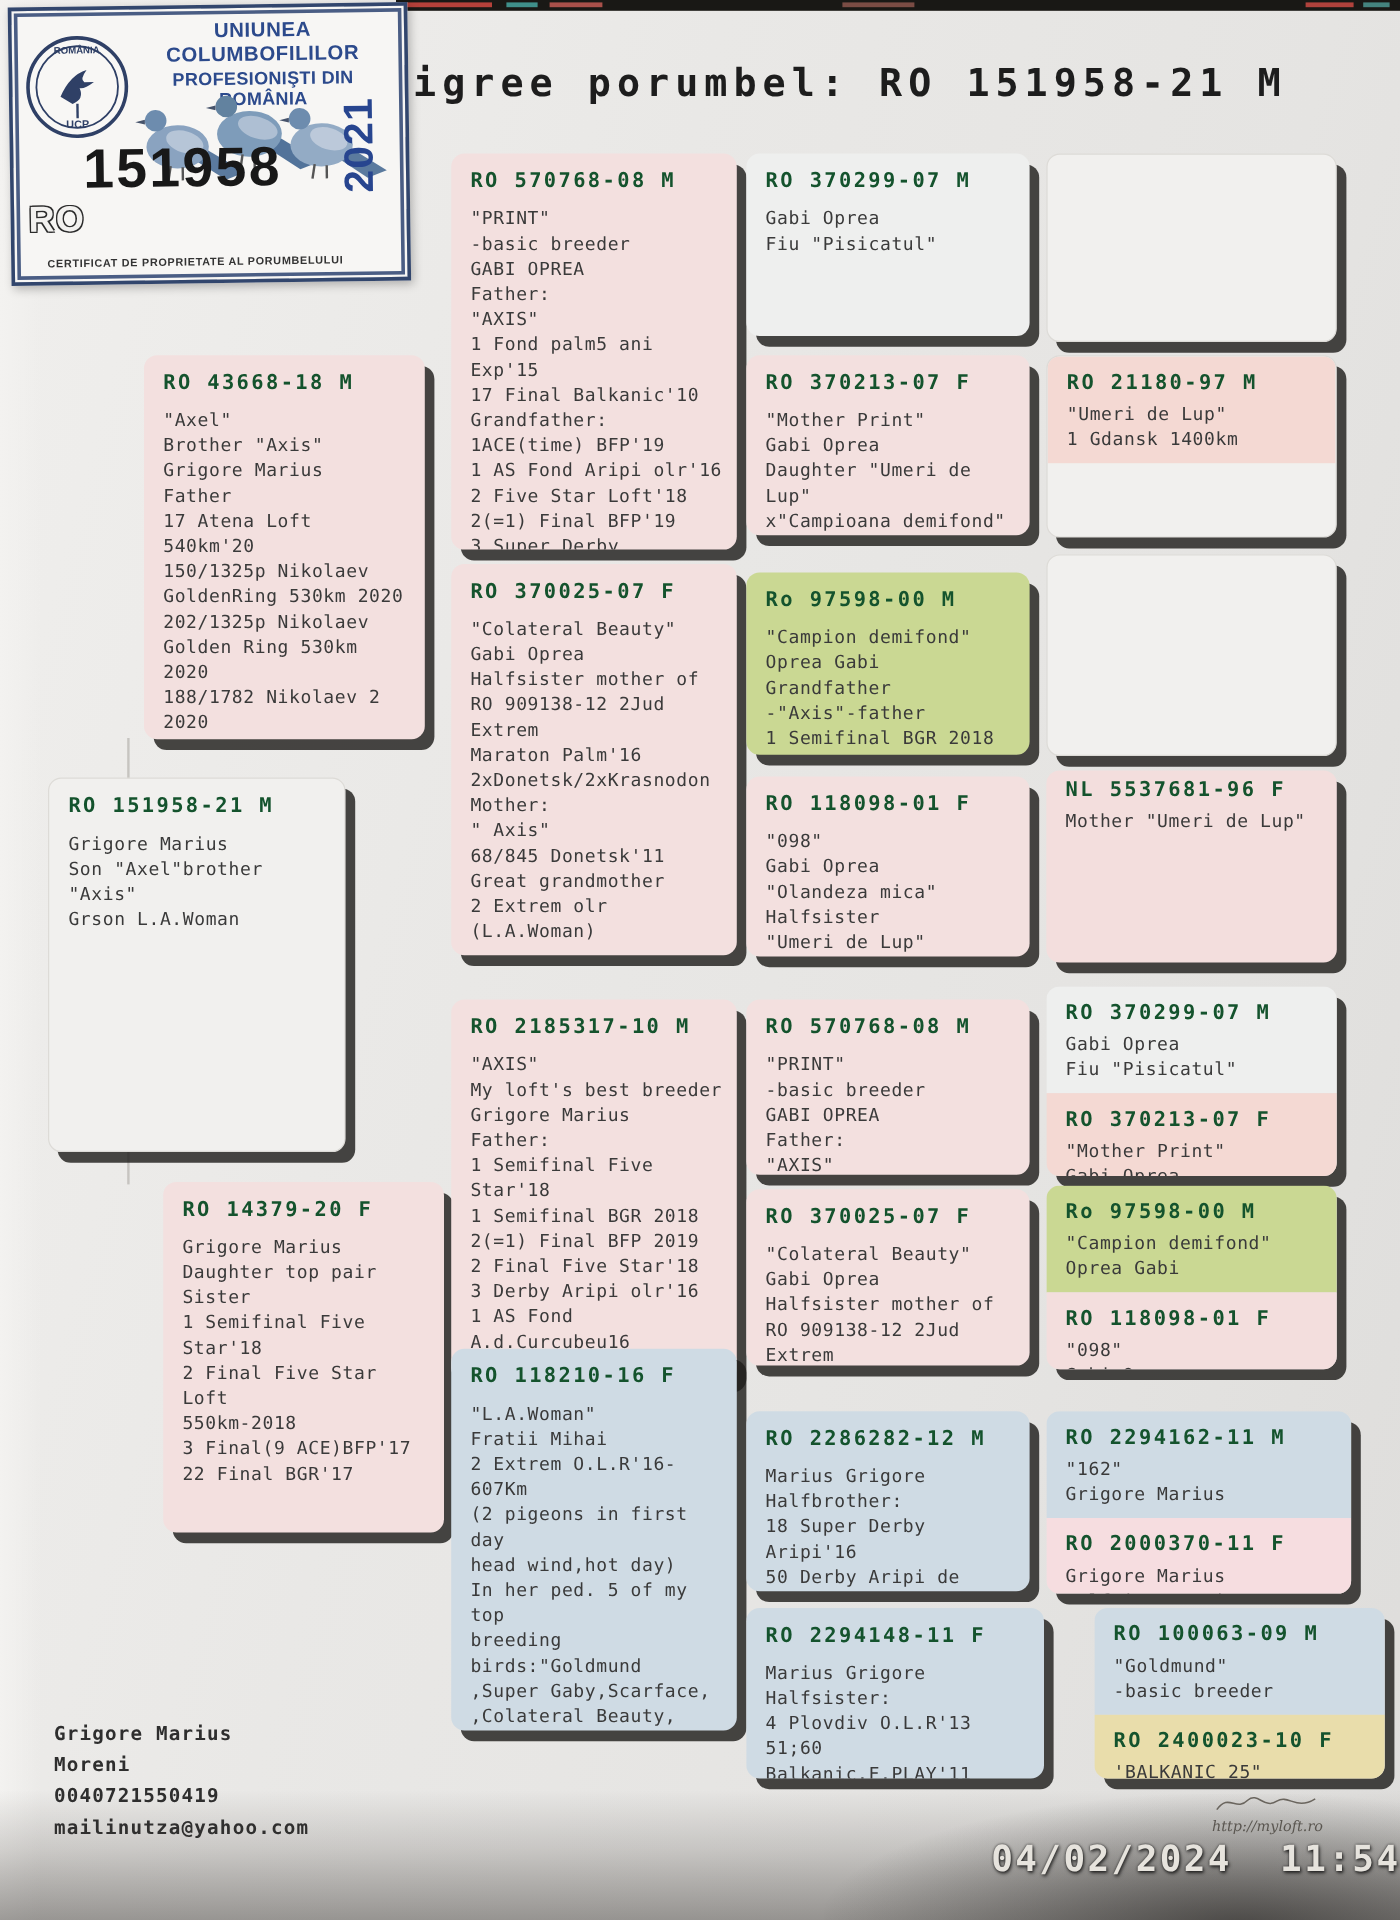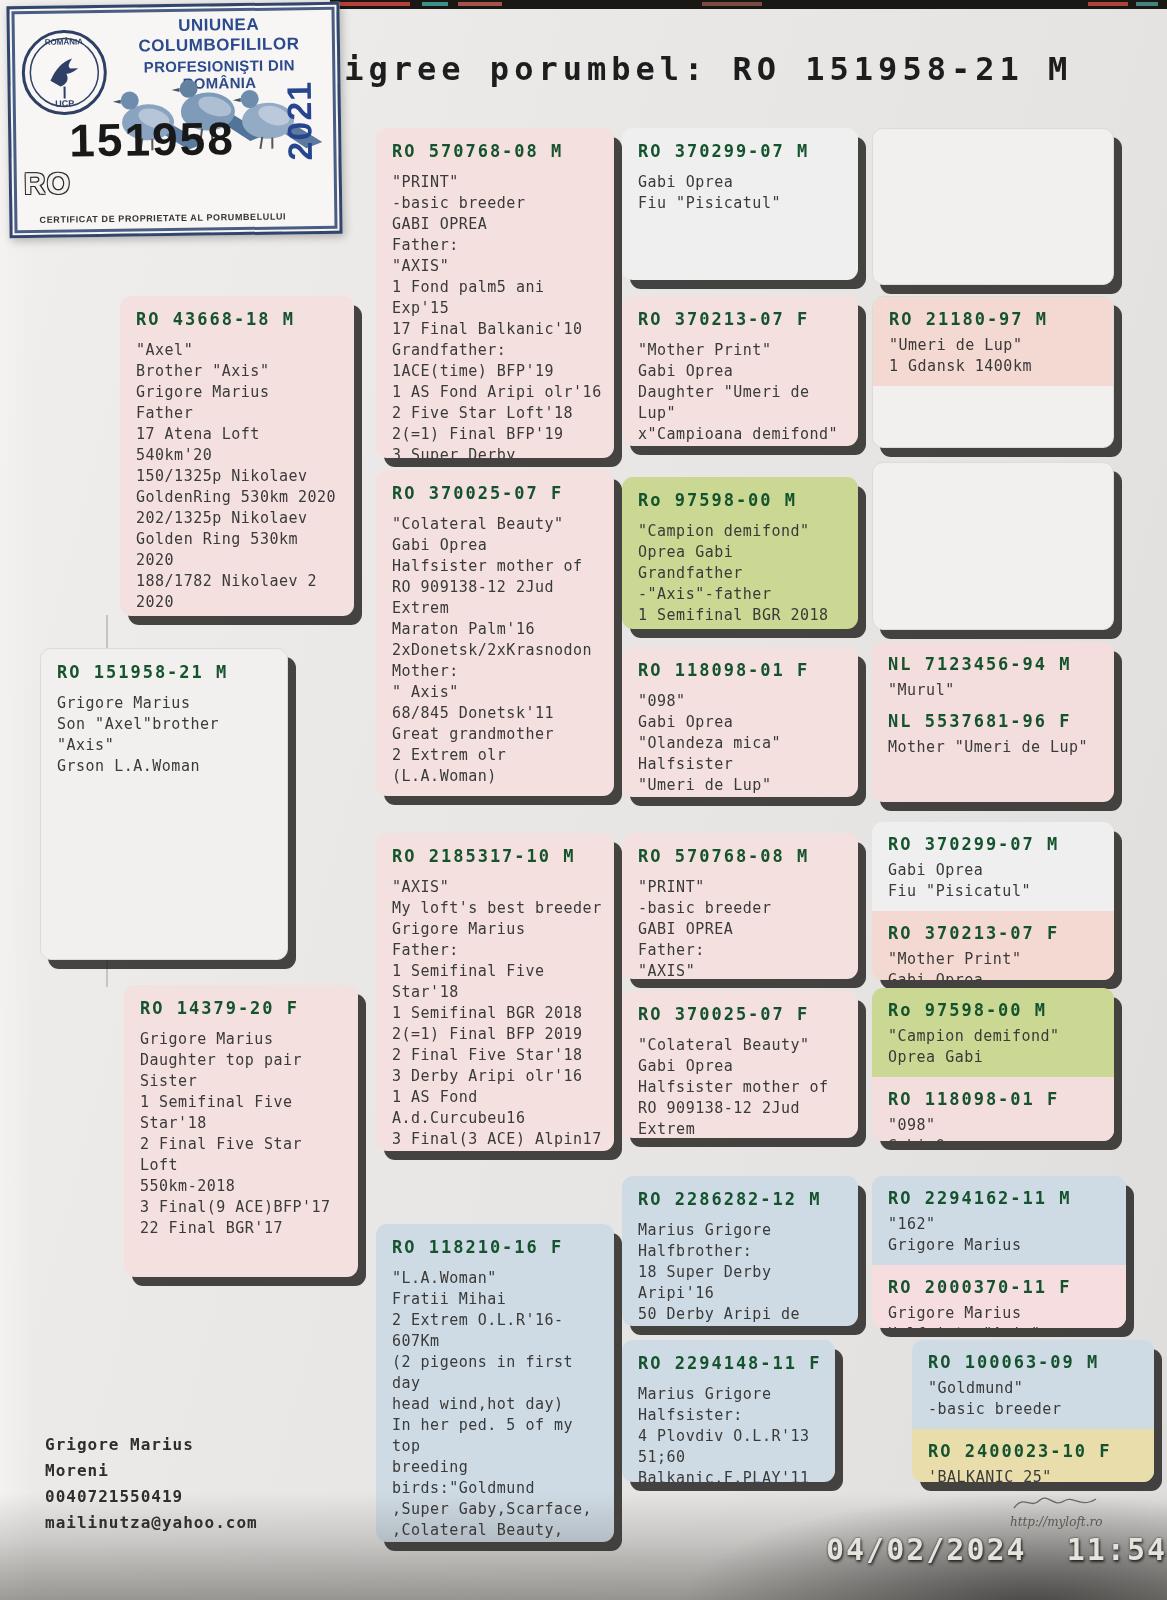--- a/index.html
+++ b/index.html
@@ -152,21 +152,21 @@
 188/1782 Nikolaev 2 2020
 530km(251 pig arrived
 in 4 days)</div>
   </div>
   <div class="box whitebg" style="left:40px;top:648px;width:248px;height:312px;">
     <div class="ring">RO 151958-21 M</div>
     <div class="body">Grigore Marius
 Son "Axel"brother "Axis"
 Grson L.A.Woman</div>
   </div>
-  <div class="box pink" style="left:124px;top:985px;width:234px;height:292px;">
+  <div class="box pink" style="left:136px;top:985px;width:234px;height:292px;">
     <div class="ring">RO 14379-20 F</div>
     <div class="body">Grigore Marius
 Daughter top pair
 Sister
 1 Semifinal Five Star'18
 2 Final Five Star Loft
  550km-2018
 3 Final(9 ACE)BFP'17
 22 Final BGR'17</div>
   </div>
@@ -214,21 +214,21 @@
 1 Semifinal BGR 2018
 2(=1) Final BFP 2019
 2 Final Five Star'18
 3 Derby Aripi olr'16
 1 AS Fond A.d.Curcubeu16
 3 Final(3 ACE) Alpin17
 3(=1) Final BFP 2017
 22 Final(12AS) B.G.R'17
 25 Five Star Loft'17</div>
   </div>
-  <div class="box bluebg" style="left:376px;top:1224px;width:238px;height:318px;">
+  <div class="box bluebg" style="left:376px;top:1124px;width:238px;height:318px;">
     <div class="ring">RO 118210-16 F</div>
     <div class="body">"L.A.Woman"
 Fratii Mihai
 2 Extrem O.L.R'16-607Km
 (2 pigeons in first day
 head wind,hot day)
 In her ped. 5 of my top
 breeding birds:"Goldmund
 ,Super Gaby,Scarface,
 ,Colateral Beauty,
@@ -286,21 +286,21 @@
 2xDonetsk/2xKrasnodon</div>
   </div>
   <div class="box bluebg" style="left:622px;top:1176px;width:236px;height:150px;">
     <div class="ring">RO 2286282-12 M</div>
     <div class="body">Marius Grigore
 Halfbrother:
 18 Super Derby Aripi'16
 50 Derby Aripi de C'16
 10 AS Aripi de C'16</div>
   </div>
-  <div class="box bluebg" style="left:622px;top:1340px;width:213px;height:142px;">
+  <div class="box bluebg" style="left:622px;top:1340px;width:248px;height:142px;">
     <div class="ring">RO 2294148-11 F</div>
     <div class="body">Marius Grigore
 Halfsister:
 4 Plovdiv O.L.R'13
 51;60 Balkanic.F.PLAY'11
 Mother:</div>
   </div>
 
   <div class="box whitebg" style="left:872px;top:128px;width:242px;height:157px;"></div>
 
@@ -309,24 +309,20 @@
       <div class="ring">RO 21180-97 M</div>
       <div class="body">"Umeri de Lup"
 1 Gdansk 1400km</div>
     </div>
     <div class="sec"></div>
   </div>
 
   <div class="box whitebg" style="left:872px;top:462px;width:242px;height:168px;"></div>
 
   <div class="box pinkbg noPad" style="left:872px;top:642px;width:242px;height:160px;">
-    <div class="sec" style="padding-bottom:4px;">
-      <div class="ring">NL 7123456-94 M</div>
-      <div class="body">"Murul"</div>
-    </div>
     <div class="sec" style="padding-top:6px;">
       <div class="ring">NL 5537681-96 F</div>
       <div class="body">Mother "Umeri de Lup"</div>
     </div>
   </div>
 
   <div class="box split" style="left:872px;top:822px;width:242px;height:158px;">
     <div class="sec greybg">
       <div class="ring">RO 370299-07 M</div>
       <div class="body">Gabi Oprea

